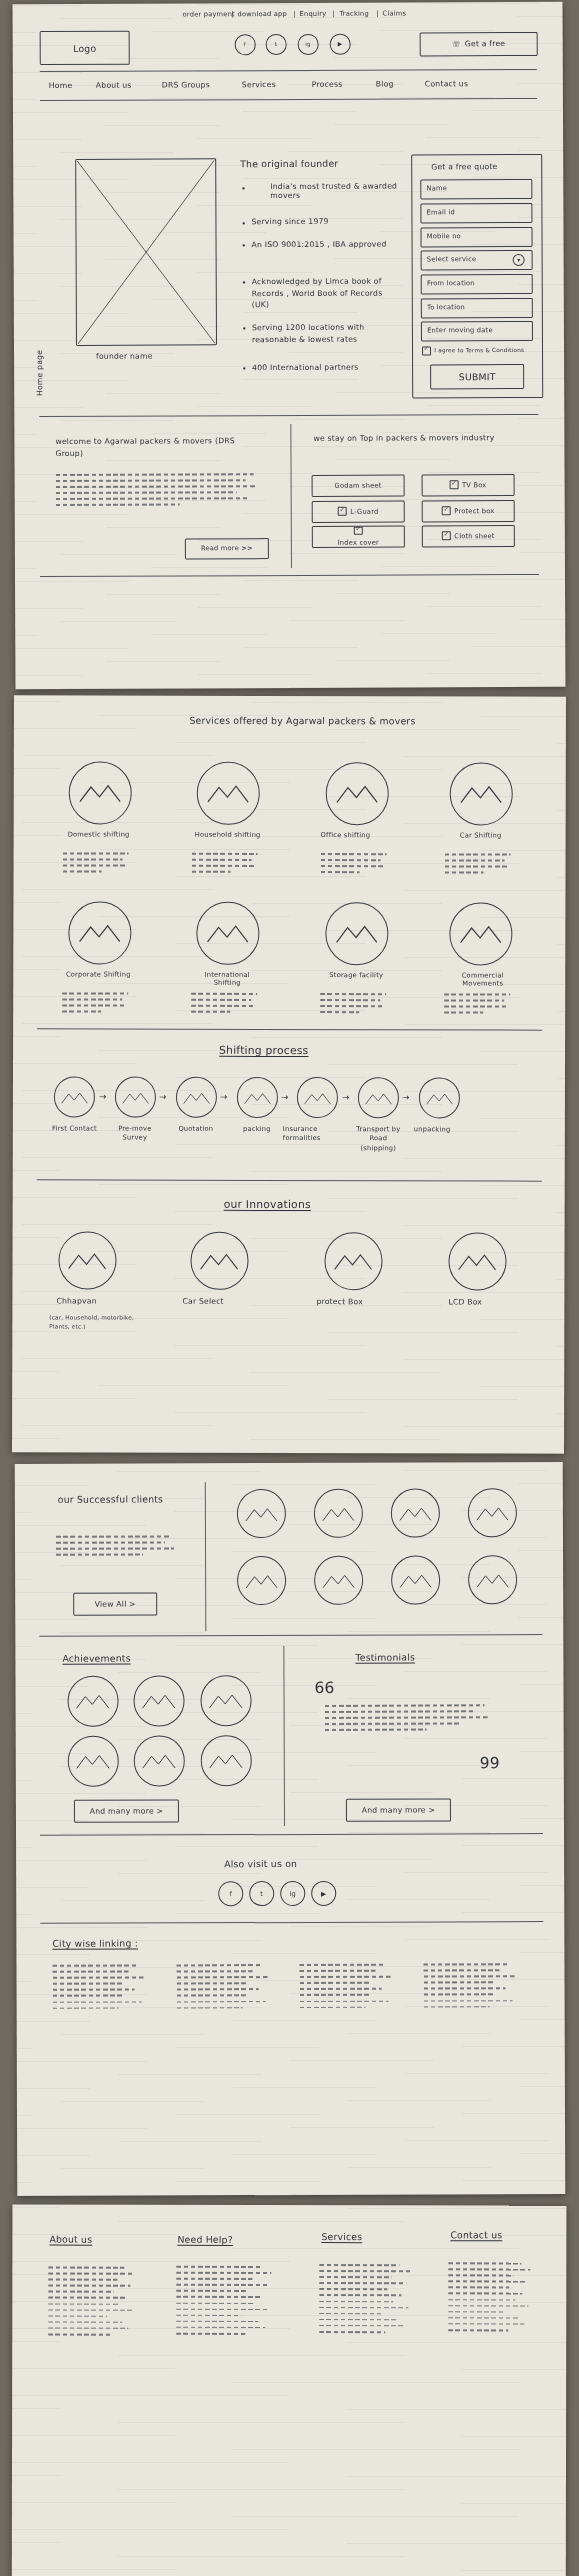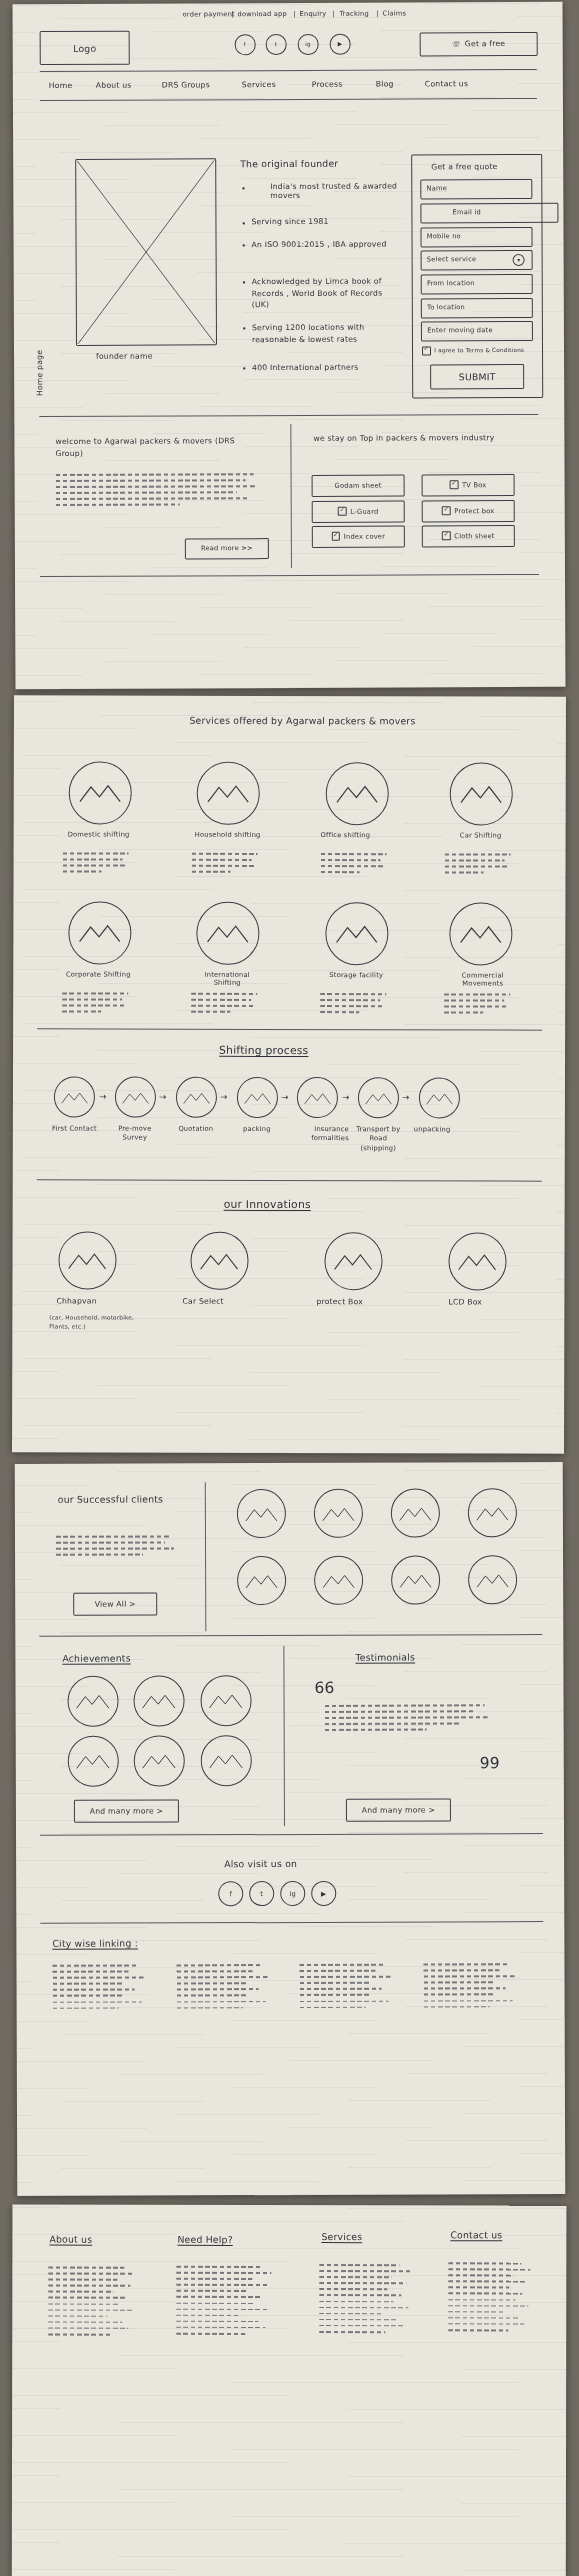--- a/index.html
+++ b/index.html
@@ -102,37 +102,37 @@
         <line x1="2" y1="2" x2="268" y2="358" stroke="#3a3d44" stroke-width="1.6"></line>
         <line x1="268" y1="2" x2="2" y2="358" stroke="#3a3d44" stroke-width="1.6"></line>
       </svg>
     </div>
     <div class="lbl hw md" style="left:82px;top:348px;">founder name</div>
 
     <div class="lbl hw lg" style="left:227px;top:155px;">The original founder</div>
     <div class="lbl hw md" style="left:228px;top:181px;">•</div>
     <div class="lbl hw md" style="left:238px;top:179px;width:149px;white-space:normal;margin-left:19px;">India's most trusted &amp; awarded movers</div>
     <div class="lbl hw md" style="left:228px;top:216px;">•</div>
-    <div class="lbl hw md" style="left:238px;top:214px;">Serving since 1981</div>
+    <div class="lbl hw md" style="left:238px;top:214px;">Serving since 1979</div>
     <div class="lbl hw md" style="left:228px;top:238px;">•</div>
     <div class="lbl hw md" style="left:238px;top:236px;width:144px;white-space:normal;line-height:1.5;">An ISO 9001:2015 , IBA approved</div>
     <div class="lbl hw md" style="left:228px;top:275px;">•</div>
     <div class="lbl hw md" style="left:238px;top:273px;width:149px;white-space:normal;line-height:1.5;">Acknowledged by Limca book of Records , World Book of Records (UK)</div>
     <div class="lbl hw md" style="left:228px;top:321px;">•</div>
     <div class="lbl hw md" style="left:238px;top:319px;width:149px;white-space:normal;line-height:1.5;">Serving 1200 locations with reasonable &amp; lowest rates</div>
     <div class="lbl hw md" style="left:228px;top:361px;">•</div>
     <div class="lbl hw md" style="left:238px;top:359px;width:129px;white-space:normal;line-height:1.5;">400 International partners</div>
 
     <div class="bx" style="left:398px;top:152px;width:129px;height:242px;"></div>
     <div class="lbl hw md" style="left:418px;top:160px;">Get a free quote</div>
 
     <div class="bx" style="left:407px;top:177px;width:110px;height:17.5px;">
       <div class="hw sm" style="padding:4.1px 0 0 5.2px;">Name</div>
       </div>
-    <div class="bx" style="left:407px;top:201px;width:110px;height:17.5px;padding-left:26px;">
+    <div class="bx" style="left:407px;top:201px;width:110px;height:17.5px;">
       <div class="hw sm" style="padding:4.1px 0 0 5.2px;">Email id</div>
       </div>
     <div class="bx" style="left:407px;top:225px;width:110px;height:17.5px;">
       <div class="hw sm" style="padding:4.1px 0 0 5.2px;">Mobile no</div>
       </div>
     <div class="bx" style="left:407px;top:248px;width:110px;height:17.5px;">
       <div class="hw sm" style="padding:4.1px 0 0 5.2px;">Select service</div>
       <div class="circ" style="left:91px;top:3.1px;width:10.3px;height:10.3px;border-width:0.7px;">
           <span class="tiny hw">▾</span>
         </div>
@@ -189,21 +189,21 @@
           <span class="hw sm">L-Guard</span>
         </div>
       </div>
     <div class="bx" style="left:407px;top:498px;width:91px;height:19.6px;">
       <div class="ctr" style="width:100%;height:100%;gap:3.6px;">
           <span class="chk"></span>
           <span class="hw sm">Protect box</span>
         </div>
       </div>
     <div class="bx" style="left:297px;top:523px;width:91px;height:19.6px;">
-      <div class="ctr" style="width:100%;height:100%;gap:3.6px;">
+      <div class="ctr" style="width:100%;height:100%;gap:3.6px;flex-direction:column;">
           <span class="chk"></span>
           <span class="hw sm">Index cover</span>
         </div>
       </div>
     <div class="bx" style="left:407px;top:523px;width:91px;height:19.6px;">
       <div class="ctr" style="width:100%;height:100%;gap:3.6px;">
           <span class="chk"></span>
           <span class="hw sm">Cloth sheet</span>
         </div>
       </div>
@@ -362,21 +362,21 @@
     <div class="circ" style="left:406px;top:381px;width:39px;height:39px;">
       <svg class="mtn" viewBox="0 0 70 34">
           <polyline points="2,32 20,8 34,24 48,6 68,32" fill="none" stroke="#3a3d44" stroke-width="2"></polyline>
         </svg>
       </div>
 
     <div class="lbl hw sm" style="left:38px;top:429px;width:46px;white-space:normal;text-align:right;line-height:1.4;">First Contact</div>
     <div class="lbl hw sm" style="left:99px;top:429px;width:46px;white-space:normal;text-align:center;line-height:1.4;">Pre-move Survey</div>
     <div class="lbl hw sm" style="left:160px;top:429px;width:46px;white-space:normal;text-align:center;line-height:1.4;">Quotation</div>
     <div class="lbl hw sm" style="left:221px;top:429px;width:46px;white-space:normal;text-align:center;line-height:1.4;">packing</div>
-    <div class="lbl hw sm" style="left:284px;top:429px;width:52px;white-space:normal;text-align:right;line-height:1.4;">Insurance formalities</div>
+    <div class="lbl hw sm" style="left:270px;top:429px;width:52px;white-space:normal;text-align:left;line-height:1.4;">Insurance formalities</div>
     <div class="lbl hw sm" style="left:341px;top:429px;width:49px;white-space:normal;text-align:center;line-height:1.4;">Transport by Road (shipping)</div>
     <div class="lbl hw sm" style="left:401px;top:429px;width:52px;white-space:normal;text-align:left;line-height:1.4;">unpacking</div>
 
     <div class="line" style="left:24px;top:484px;width:505px;"></div>
 
     <div class="lbl hw xl u" style="left:211px;top:502px;">our Innovations</div>
 
     <div class="circ" style="left:46px;top:536px;width:56px;height:56px;">
       <svg class="mtn" viewBox="0 0 70 34">
           <polyline points="2,32 20,8 34,24 48,6 68,32" fill="none" stroke="#3a3d44" stroke-width="2"></polyline>

